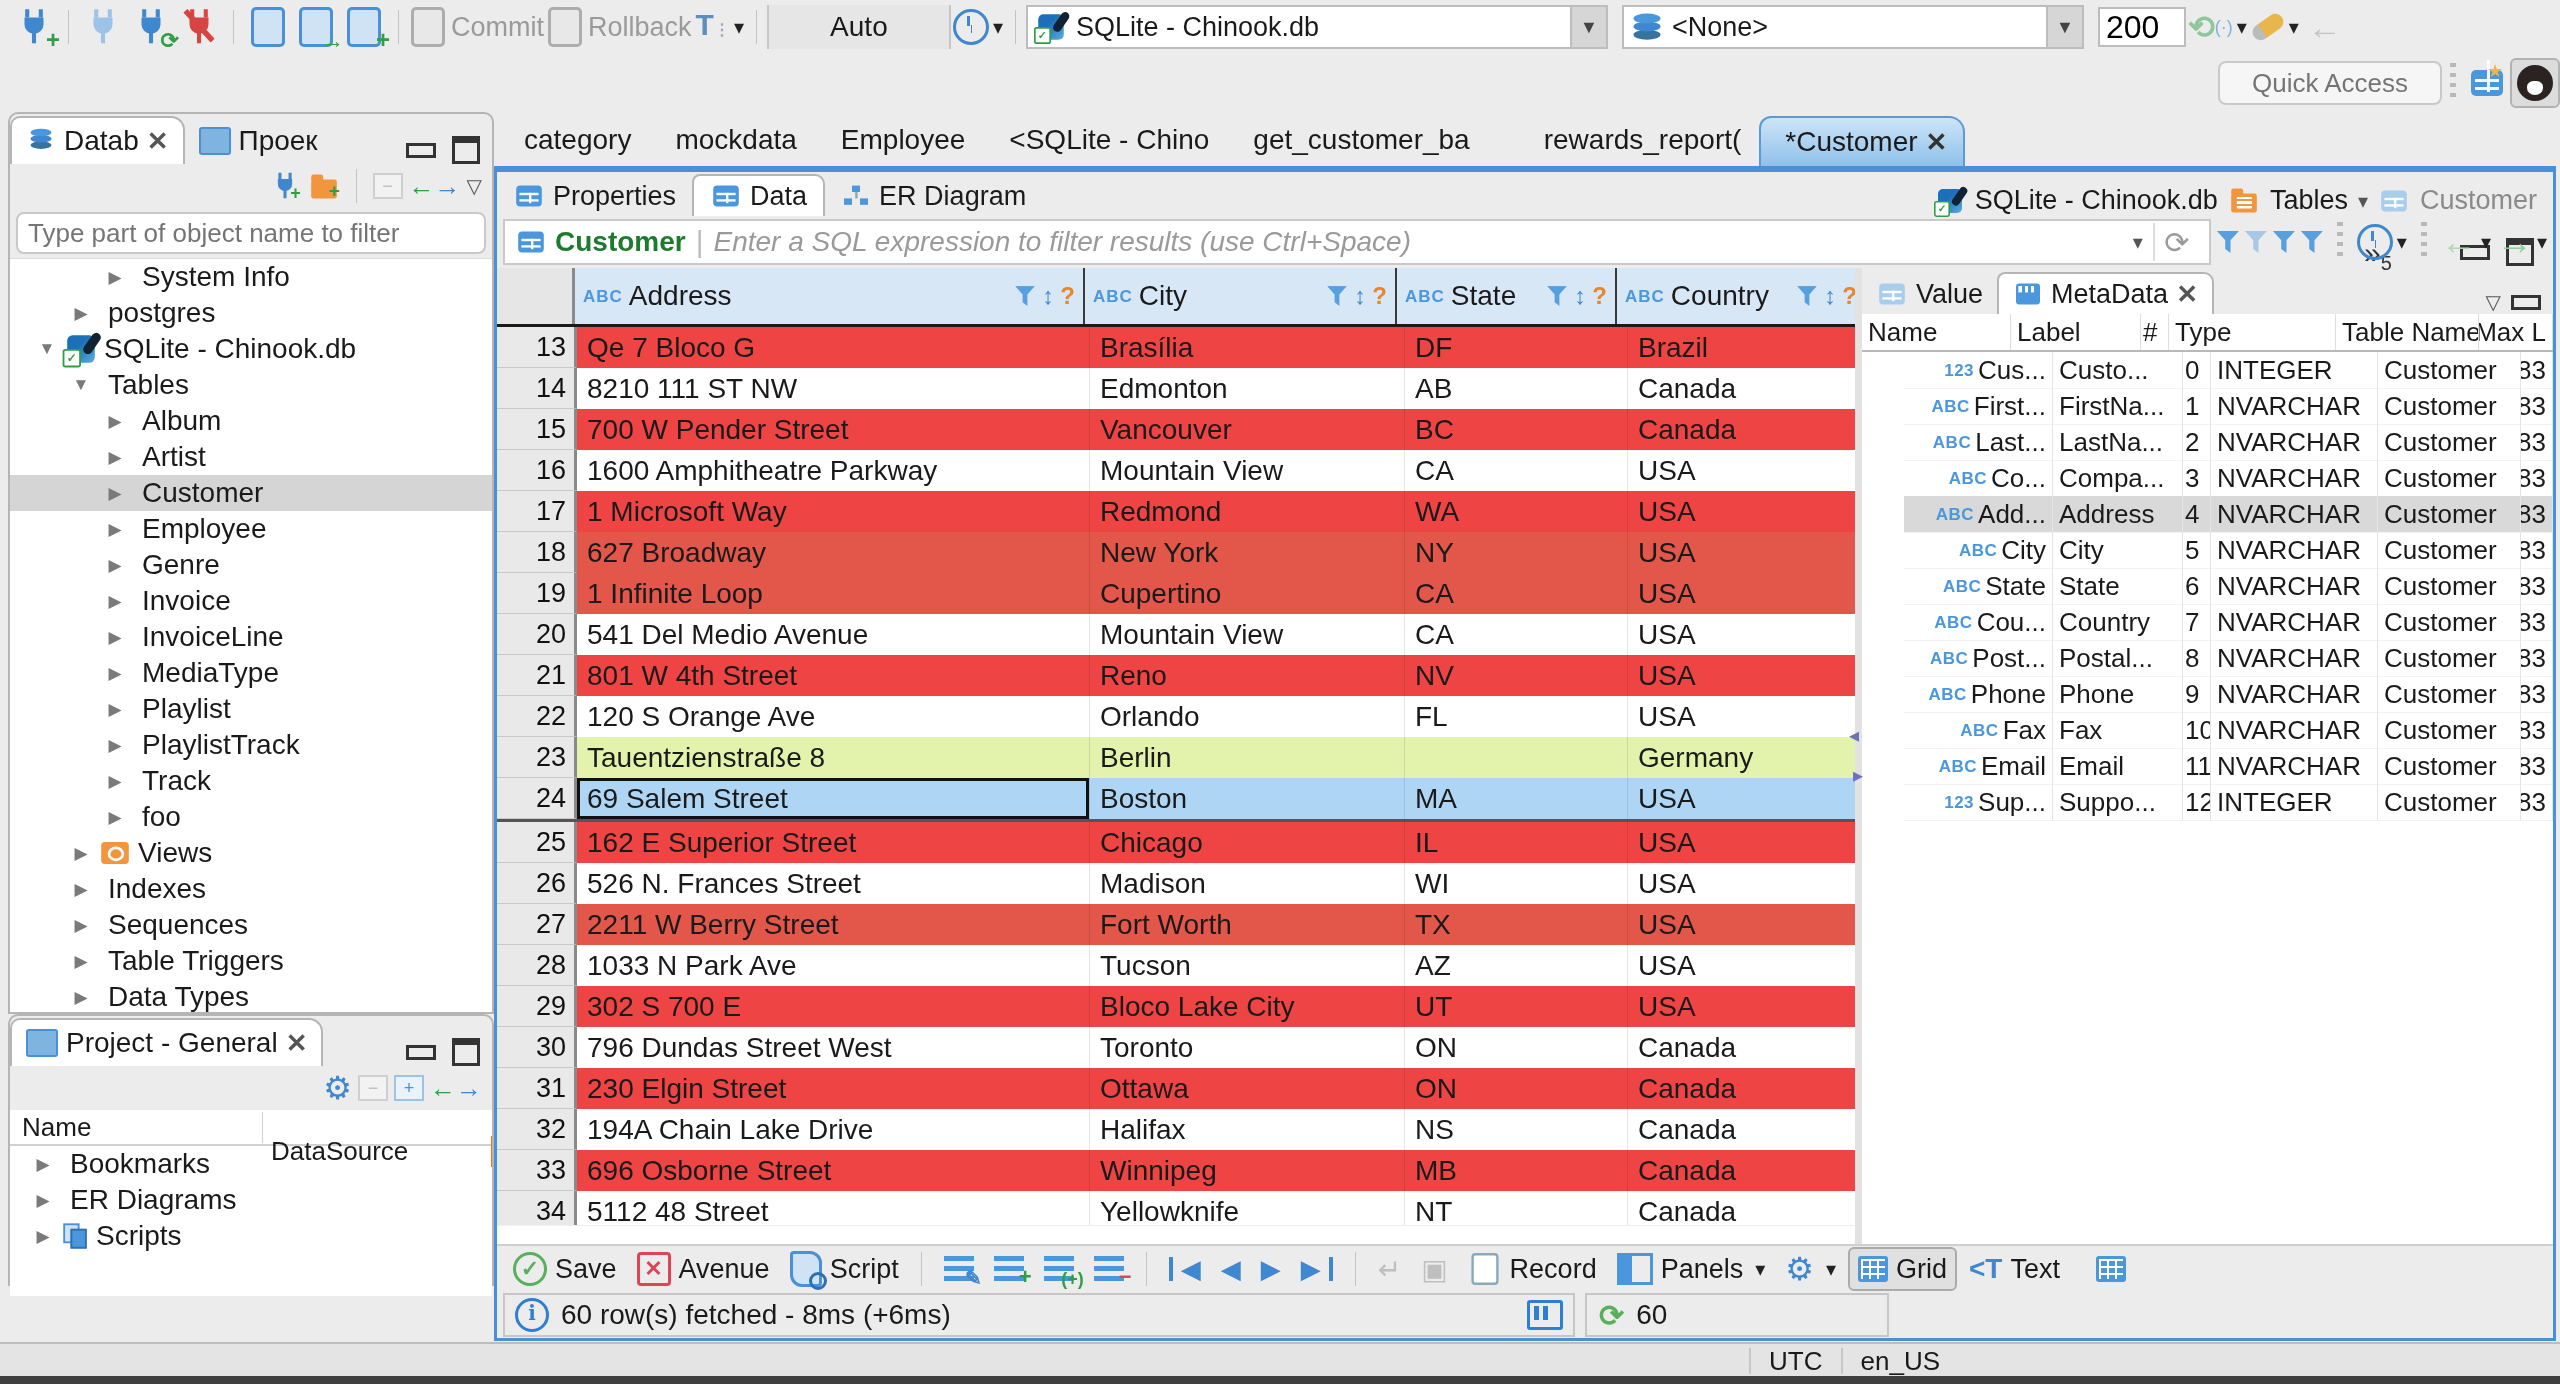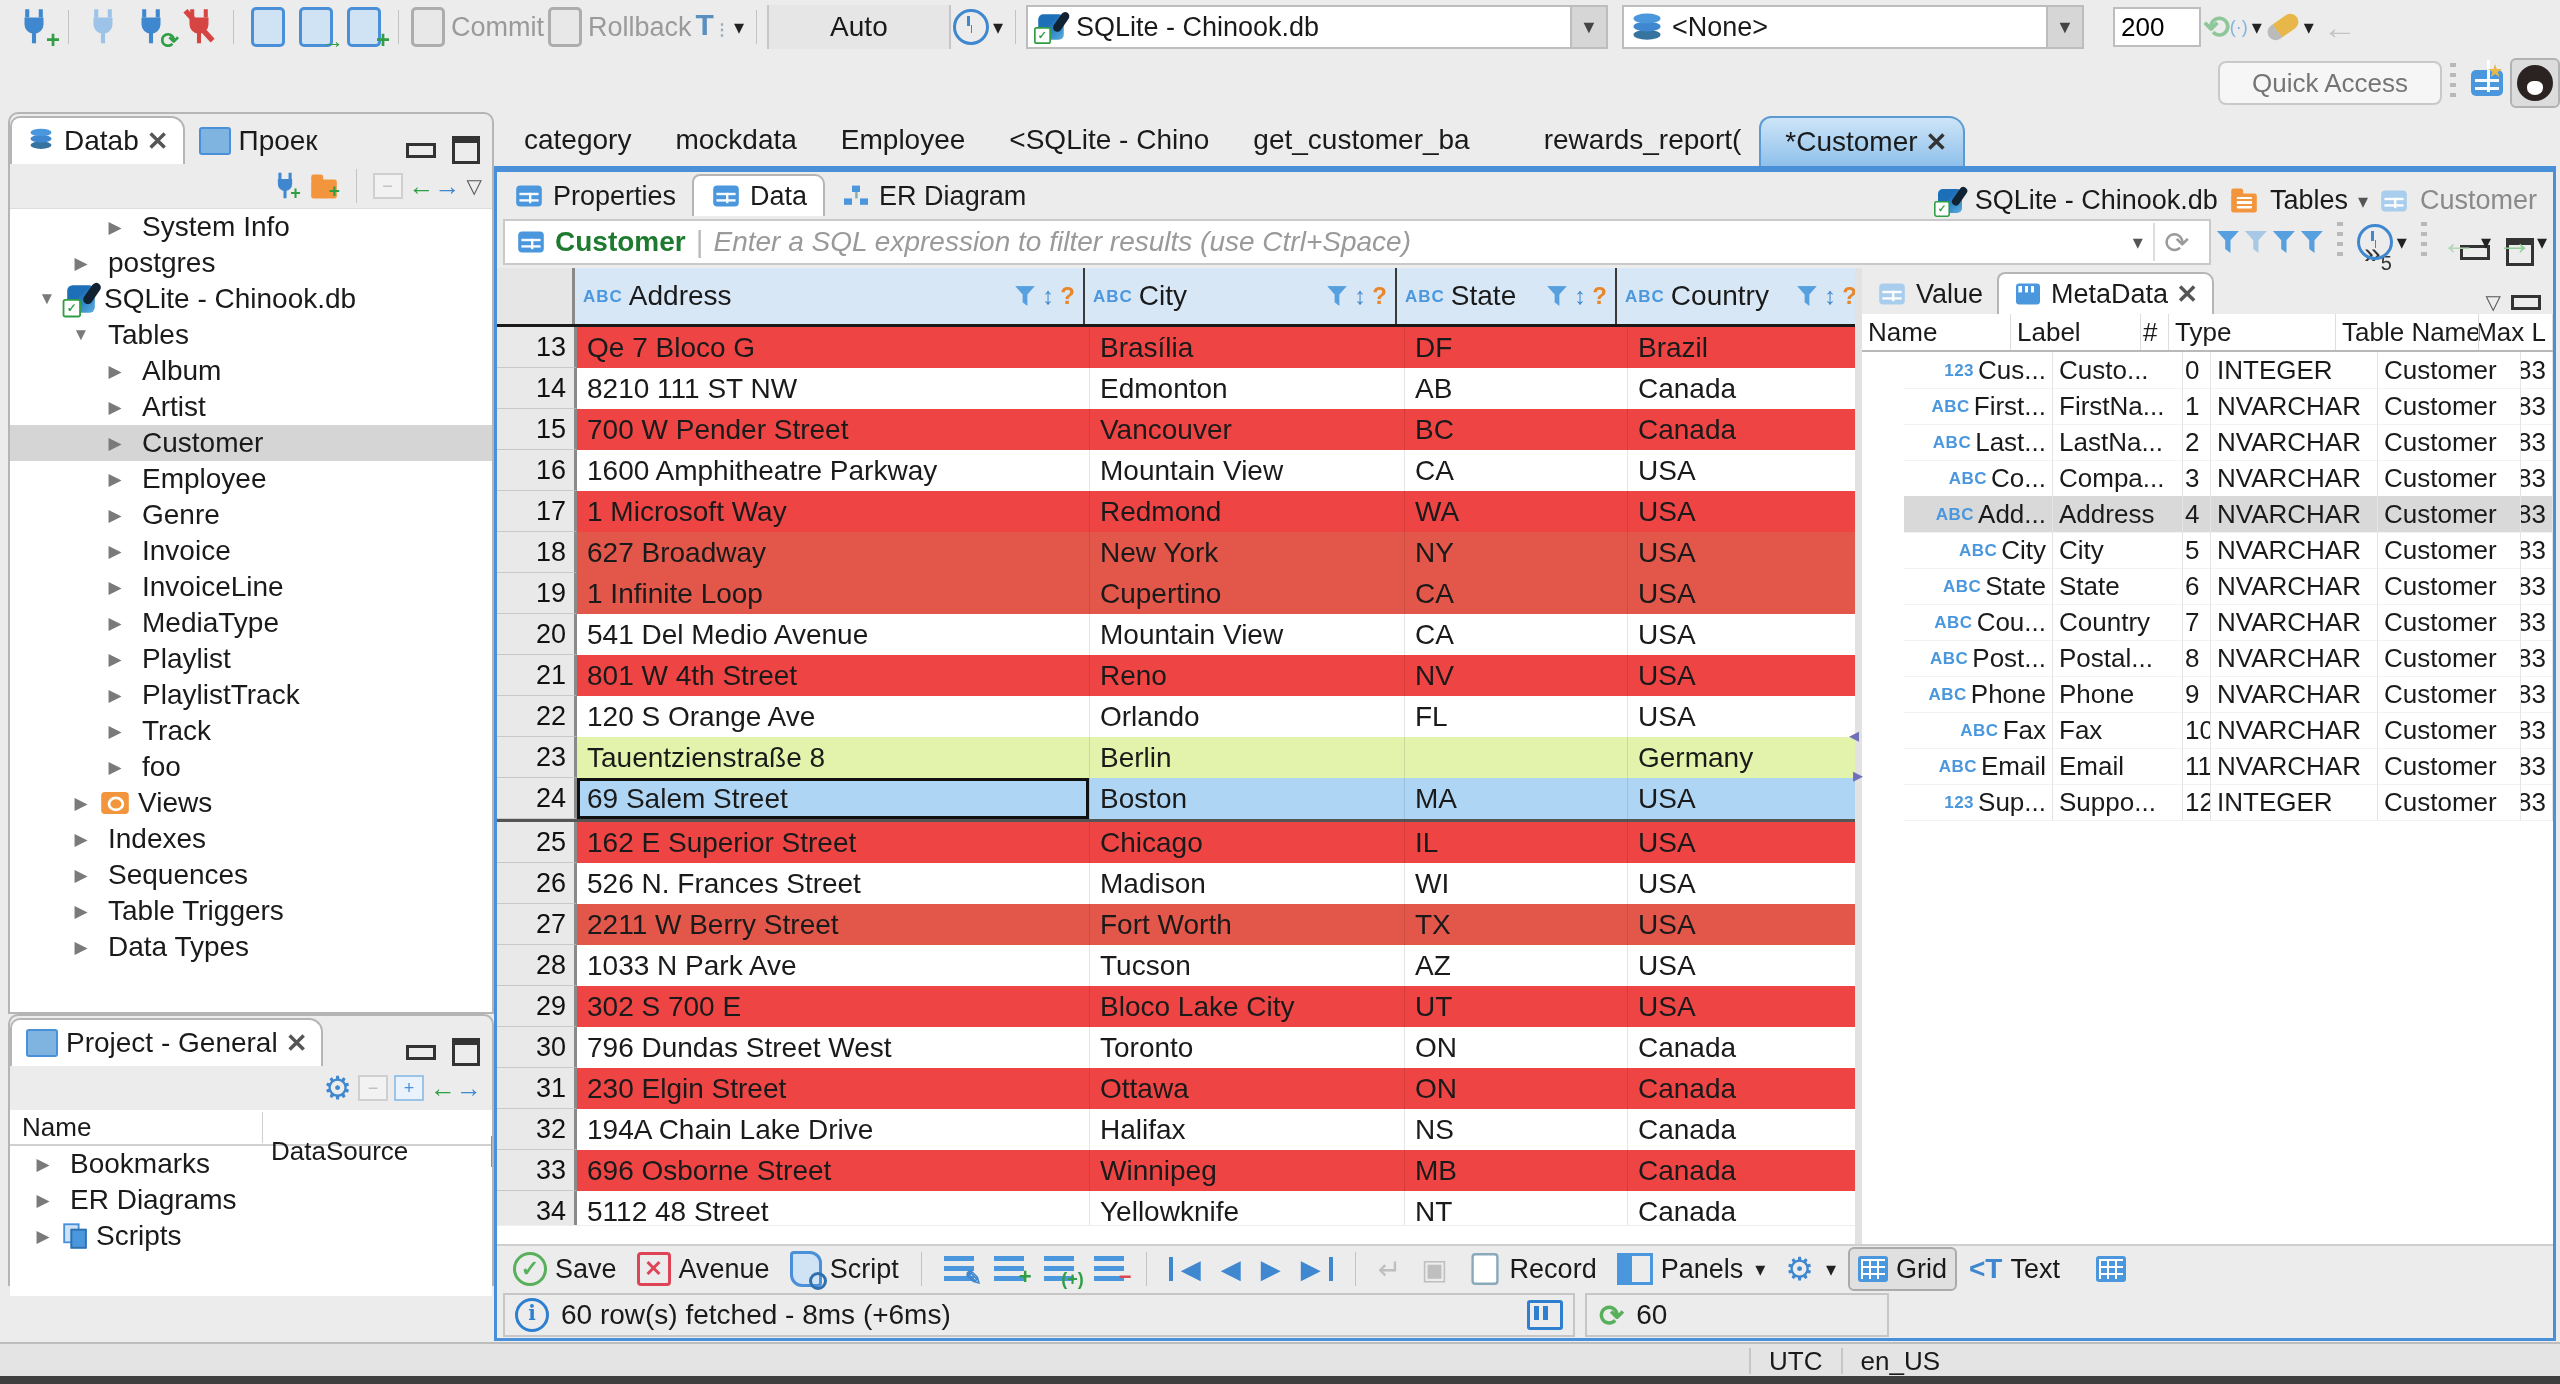--- a/index.html
+++ b/index.html
@@ -65,21 +65,21 @@
   .sortud{color:#3f87cf;font-size:24px;font-weight:bold;}
   .qmark{color:#e8862c;font-size:24px;font-weight:bold;}
 
   
   #tb1{left:0;top:0;width:2560px;height:54px;display:flex;align-items:center;padding-left:10px;}
   .tbi{height:46px;min-width:44px;display:flex;align-items:center;justify-content:center;border-radius:6px;margin:0 2px;position:relative;}
   .tblab{font-size:27px;color:#9a9a9a;margin-left:6px;}
   .combo{height:40px;background:#fff;border:2px solid #bdbdbd;display:flex;align-items:center;font-size:27px;padding-left:8px;}
   .combo .dd{width:34px;height:100%;background:#d6d6d6;border-left:2px solid #bdbdbd;display:flex;align-items:center;justify-content:center;font-size:18px;color:#444;margin-left:auto;}
   #auto-combo{width:180px;height:44px;border-left:2px solid #c6c6c6;border-right:2px solid #c6c6c6;background:#e6e6e6;display:flex;align-items:center;justify-content:center;font-size:28px;}
-  #fetch-size{width:72px;height:36px;border:2px solid #bdbdbd;font-size:26px;padding:0 6px;margin-left:15px;}
+  #fetch-size{width:72px;height:36px;border:2px solid #bdbdbd;font-size:32px;padding:0 6px;}
   .tfilter{font:bold 30px/30px "Liberation Sans",sans-serif;color:#5a8fc0;}
   .clockic{width:30px;height:30px;border:3px solid #3f87cf;border-radius:50%;position:relative;}
   .clockic::after{content:"";position:absolute;left:11px;top:4px;width:3px;height:10px;background:#3f87cf;box-shadow:3px 8px 0 -1px #3f87cf;}
   .torch{width:34px;height:16px;background:linear-gradient(90deg,#bbb 0 30%,#e8b74a 30%);border-radius:8px;transform:rotate(-35deg);}
   .backarrow{color:#c4c4c4;font-size:34px;}
 
   
   #tb2{left:0;top:54px;width:2560px;height:58px;display:flex;align-items:center;justify-content:flex-end;padding-right:14px;}
   #quick-access{width:216px;height:38px;border:2px solid #c9c9c9;border-radius:8px;background:#f6f6f6;font-size:26px;color:#a7a7a7;text-align:center;}
   .persp{width:46px;height:46px;display:flex;align-items:center;justify-content:center;border-radius:6px;}
@@ -379,20 +379,21 @@
           <span class="badge b-plus">+</span>
         </span>
       <span class="sep-v"></span>
       <span class="ico" style="width:26px;height:22px;border:2px solid #cfcfcf;background:#f2f2f2;color:#bbb;font-size:18px;">−</span>
       <span class="ico" style="font-size:26px;">
           <span style="color:#2f9e44;">←</span>
           <span style="color:#3f87cf;">→</span>
         </span>
       <span class="dd-tri">▽</span>
     </div>
+    <input id="nav-filter" placeholder="Type part of object name to filter" style="">
     <div id="tree">
 
     <div class="trow d2">
           <span class="arr">▶</span>
           <span class="ic ico f-info folder"></span>
           <span>System Info</span>
         </div>
         <div class="trow d1">
           <span class="arr">▶</span>
           <span class="ic ico db"></span>

